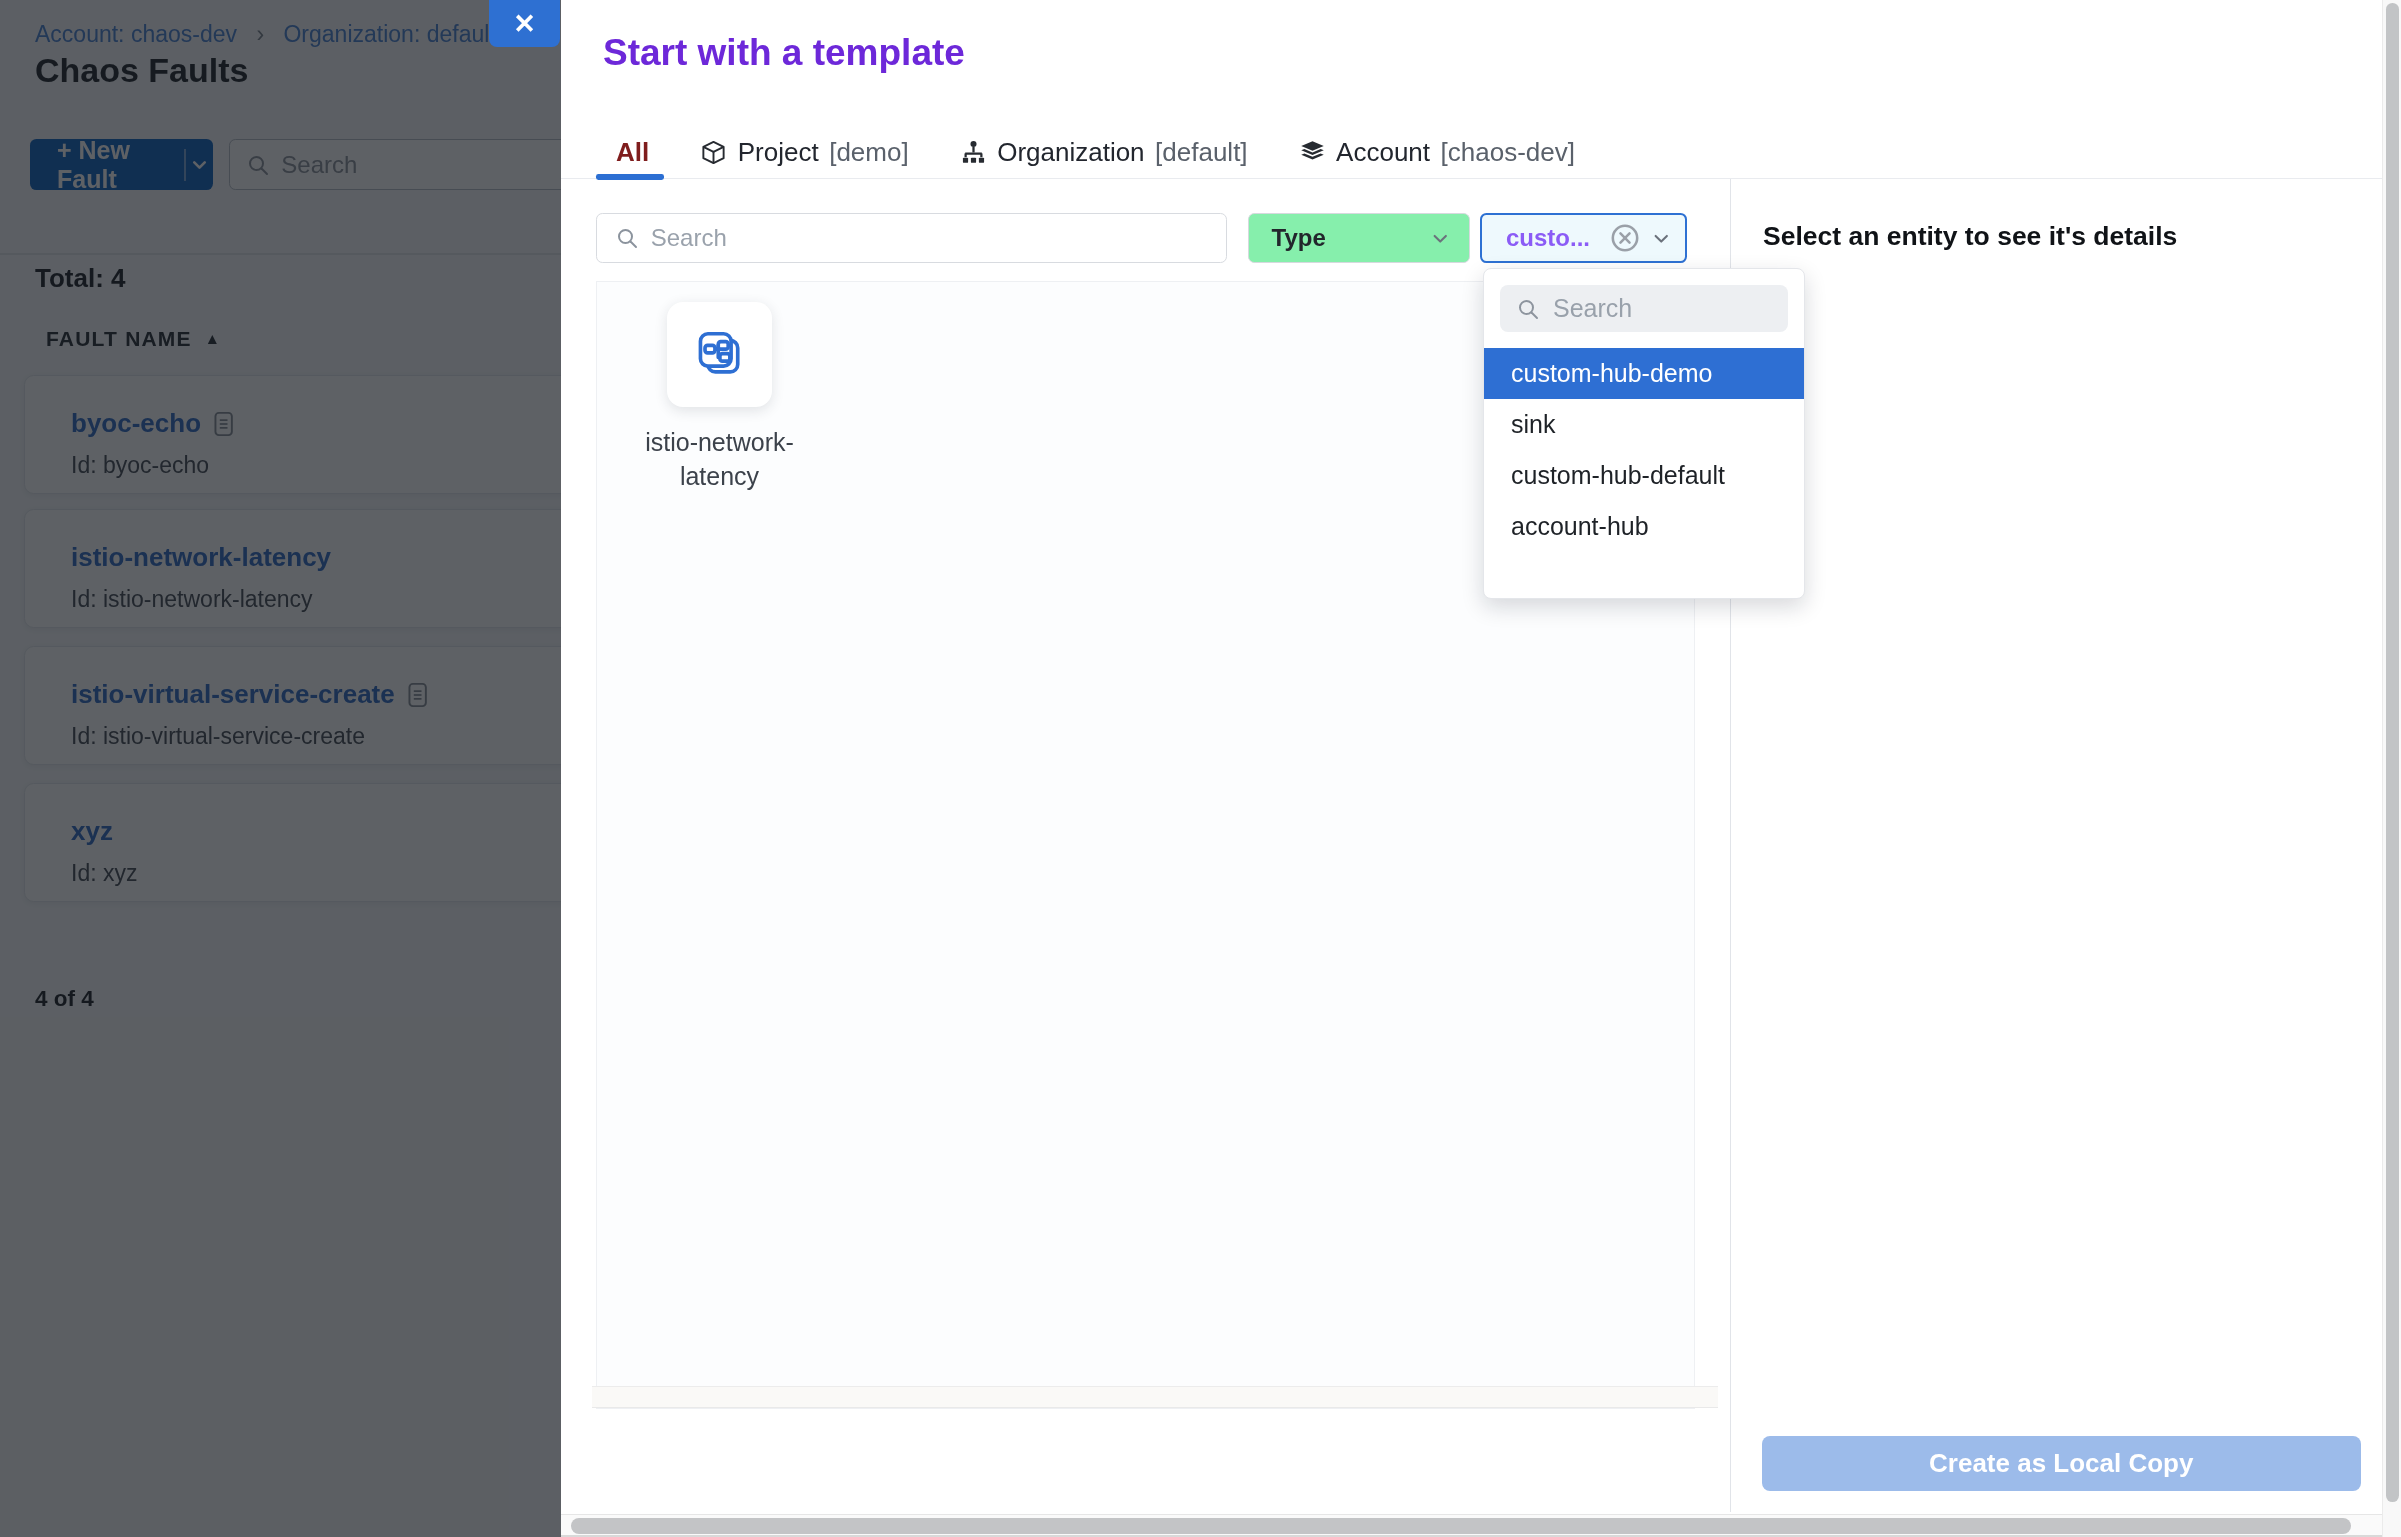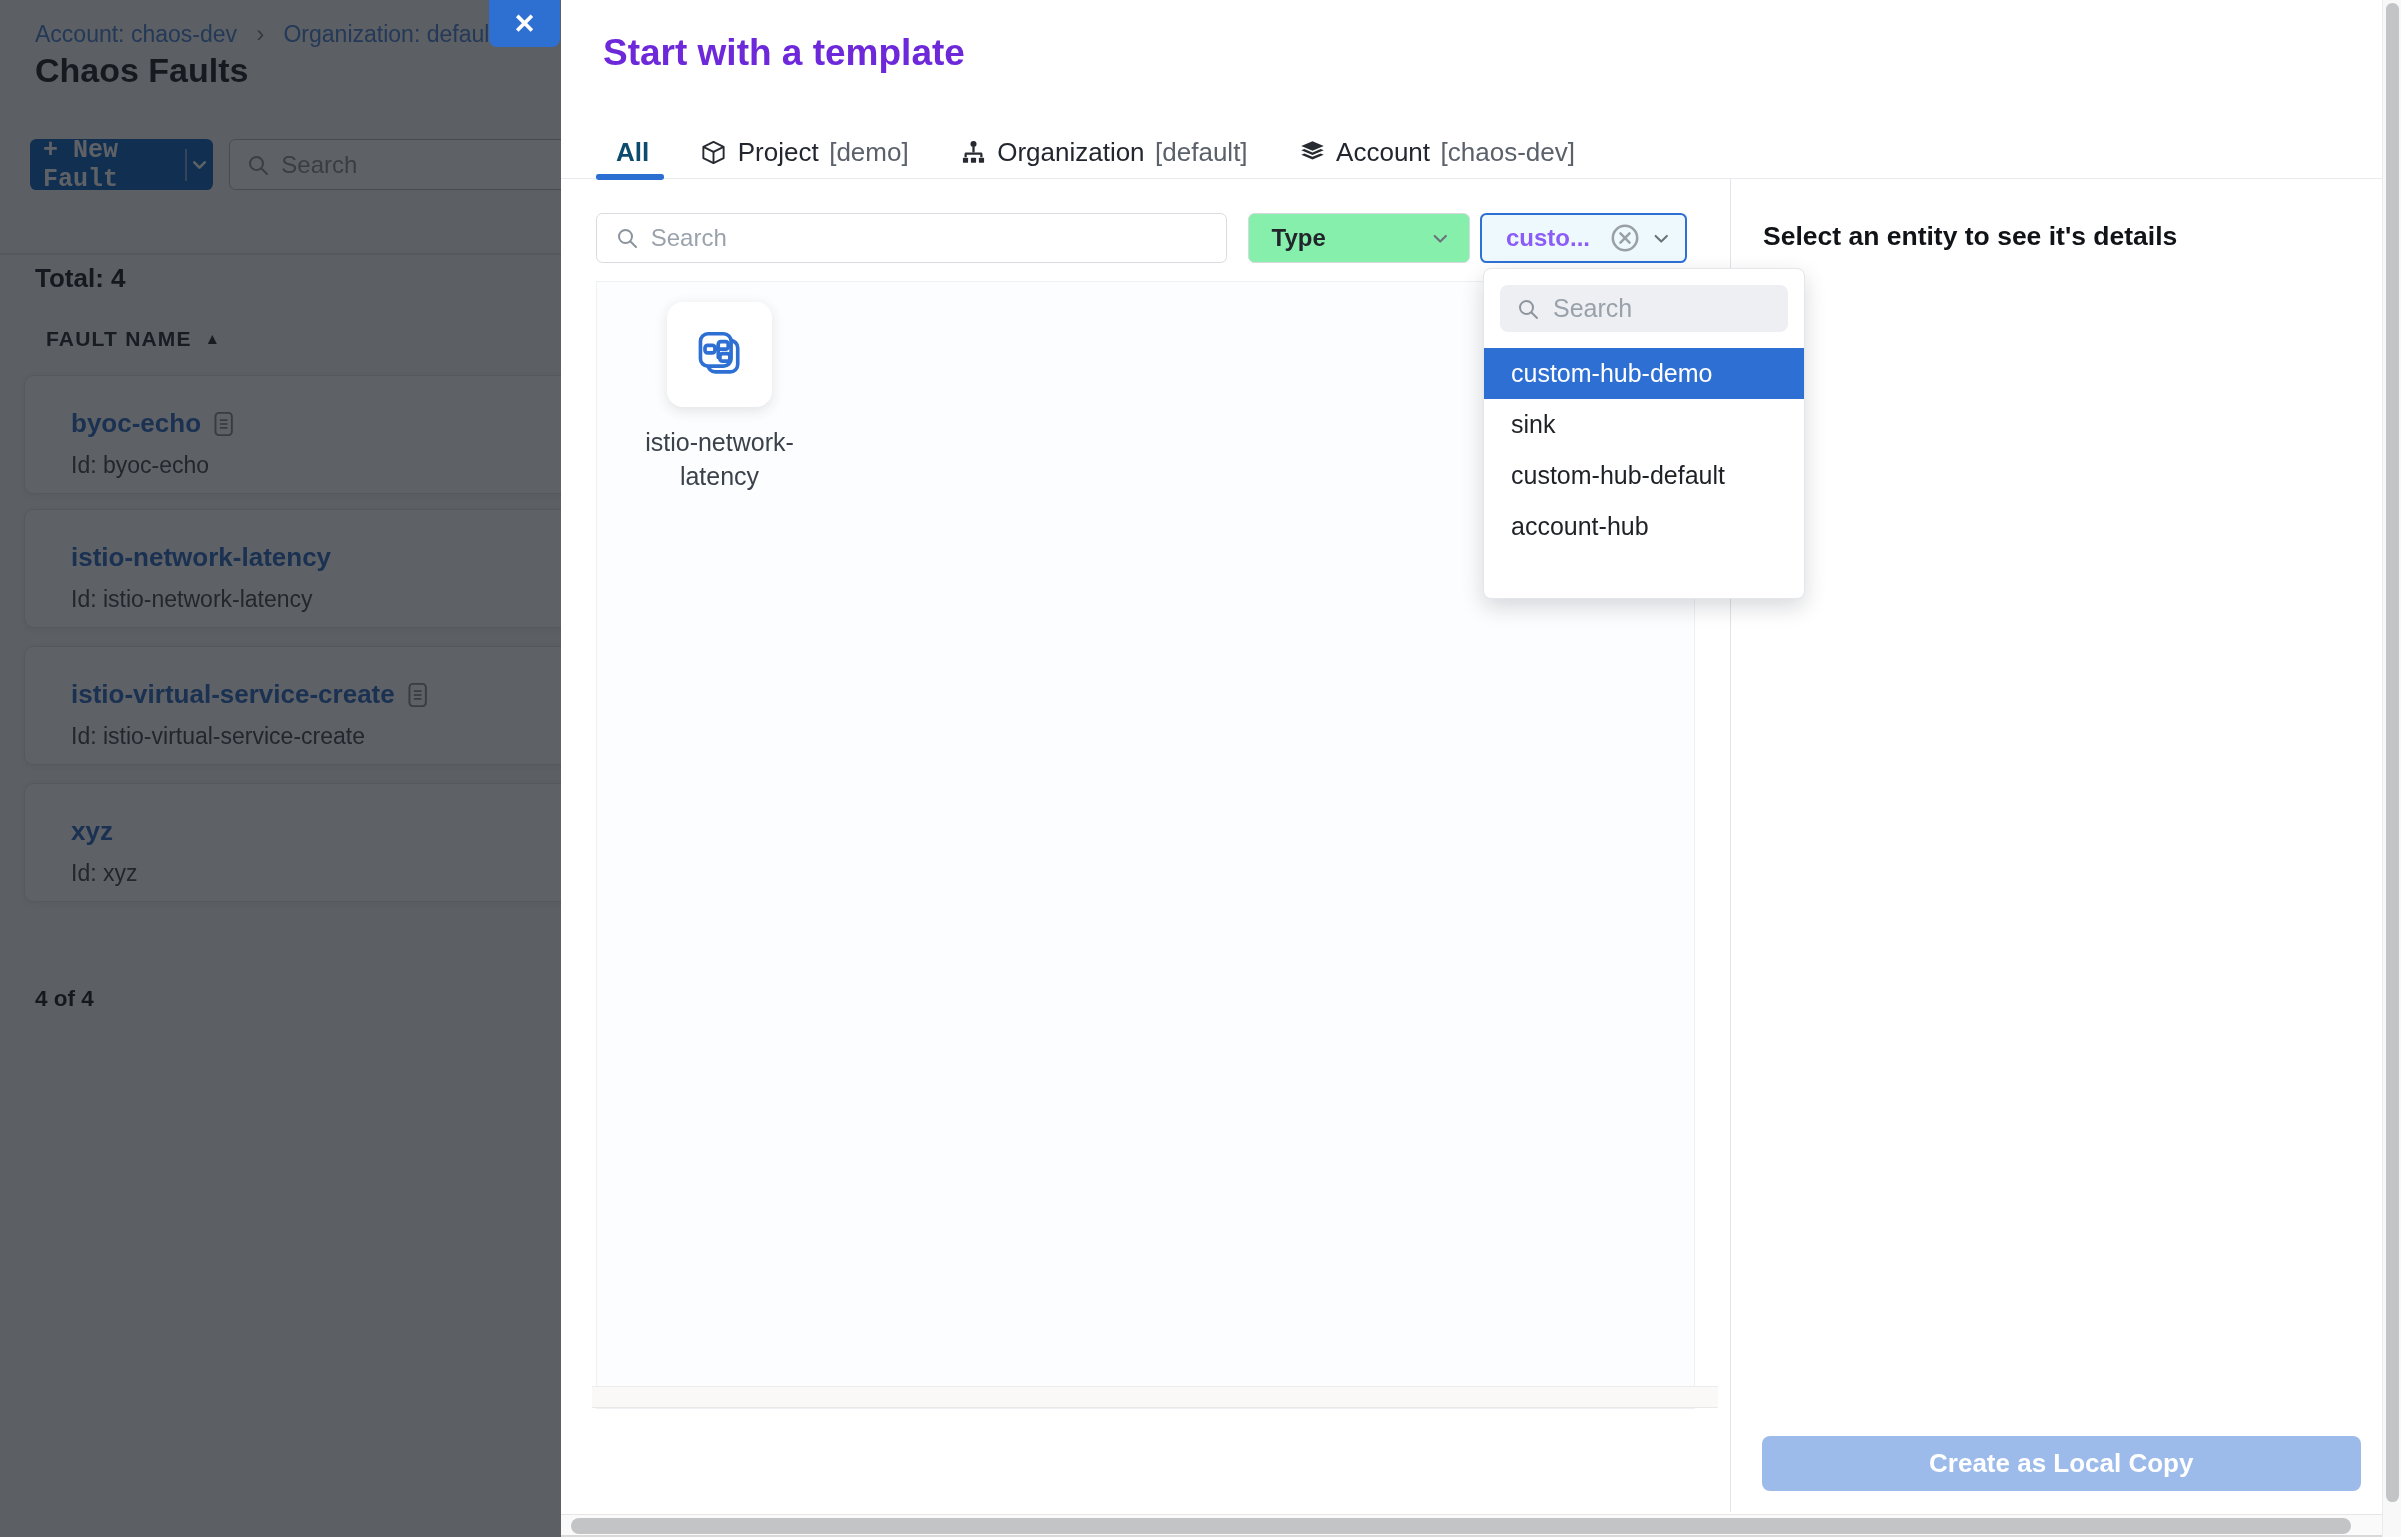--- a/index.html
+++ b/index.html
@@ -7,21 +7,21 @@
     font-family:"Liberation Sans", sans-serif; background:#fbfcfd; }
   .stage { position:relative; width:2401px; height:1538px; overflow:hidden; }
 
   
   .page { position:absolute; inset:0; background:#f7f8fa; z-index:1; }
   .breadcrumb { position:absolute; left:35px; top:21px; font-size:23px; color:#4a82d4; white-space:nowrap; }
   .breadcrumb .sep { color:#7b828c; margin:0 13px; }
   .page-title { position:absolute; left:35px; top:51px; font-size:34px; font-weight:bold; color:#1f242a; }
   .toolbar-btn { position:absolute; left:30px; top:139px; width:183px; height:51px; background:#0f63c0;
     border-radius:6.4px; display:flex; align-items:center; color:#fff; font-size:25px; font-weight:bold; }
-  .toolbar-btn .lbl { padding-left:13px;font-family:Liberation Mono, monospace; }
+  .toolbar-btn .lbl { padding-left:27px; }
   .toolbar-btn .split { width:1.6px; height:32px; background:rgba(255,255,255,.45); margin-left:17.7px; }
   .toolbar-btn .car { width:35px; display:flex; justify-content:center; color:#fff; }
   .page-search { position:absolute; left:229px; top:139px; width:354px; height:51px; background:#fdfdfe;
     border:1.6px solid #b9bfc7; border-radius:6.4px; display:flex; align-items:center; padding-left:16px; color:#8d939c; }
   .page-search .ph { font-size:24px; margin-left:11.3px; }
   .toolbar-divider { position:absolute; left:0; top:253px; width:100%; height:1.6px; background:#e3e5e9; }
   .total-label { position:absolute; left:35px; top:263px; font-size:26px; font-weight:bold; color:#1d2127; }
   .col-header { position:absolute; left:46px; top:327px; font-size:21px; font-weight:bold; letter-spacing:1.2px; color:#272c33; display:flex; align-items:center; }
   .col-header .sort { font-size:15.3px; margin-left:13px; }
   .fault-card { position:absolute; left:24px; width:949px; height:119px; background:#ffffff;
@@ -36,21 +36,21 @@
 
   
   .drawer { position:absolute; left:561px; top:0; width:1822px; height:1538px; background:#ffffff; z-index:20; }
   .close-btn { position:absolute; left:489px; top:0; width:71px; height:47px; background:#2e70d2; z-index:25;
     border-radius:0 0 8px 8px; display:flex; align-items:center; justify-content:center;
     color:#ffffff; font-size:27px; font-weight:bold; cursor:pointer; }
   .drawer-header { position:absolute; left:0; top:0; width:100%; height:179px; border-bottom:1.6px solid #e9ebef; background:#fff; }
   .modal-title { position:absolute; left:42px; top:32px; font-size:37px; font-weight:bold; color:#6d28d9; }
   .tabs { position:absolute; left:55px; bottom:9.7px; display:flex; align-items:center; gap:51px; }
   .tab { display:flex; align-items:center; gap:10.5px; font-size:26px; color:#22262e; cursor:pointer; }
-  .tab.active { font-weight:bold; color:#0c4a6e; }
+  .tab.active { font-weight:bold; color:#7f1d1d; }
   .tab .badge { color:#5a616b; }
   .tab .ticon { display:inline-flex; color:#272b31; }
   .tab-underline { position:absolute; left:35px; bottom:-1.6px; width:68px; height:5.6px; background:#2c6fd3; border-radius:2.4px; }
 
   .modal-search { position:absolute; left:35px; top:213px; width:631px; height:50px; background:#fff;
     border:1.6px solid #d8dbe0; border-radius:6.4px; display:flex; align-items:center; padding-left:17.7px; color:#8b939d; }
   .modal-search .ph { font-size:24px; margin-left:12px; color:#9aa2ac; }
   .type-select { position:absolute; left:687px; top:213px; width:222px; height:50px; background:#86efac;
     border:1.6px solid #d6d9de; border-radius:6.4px; display:flex; align-items:center; justify-content:space-between;
     padding:0 17.7px 0 22.5px; cursor:pointer; }

